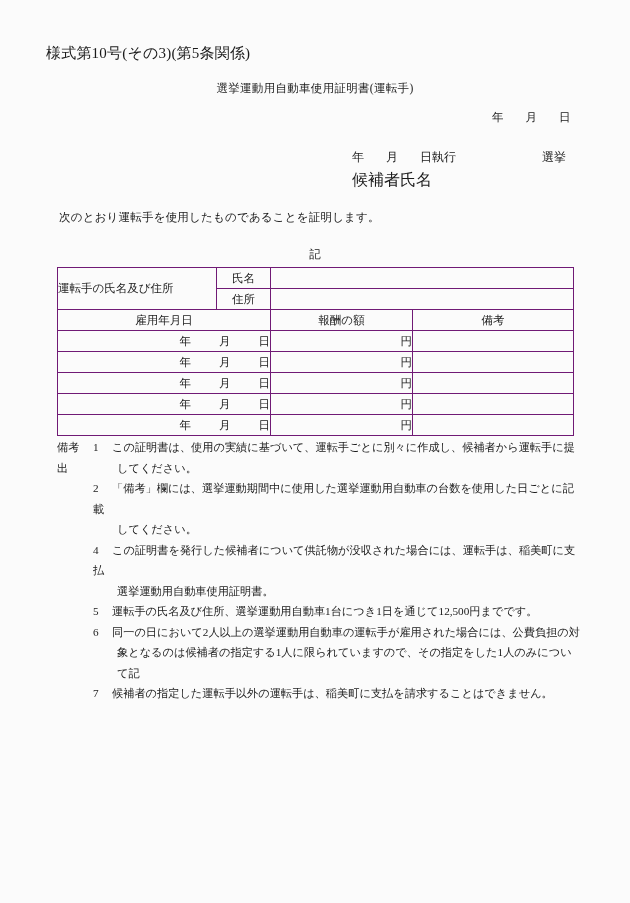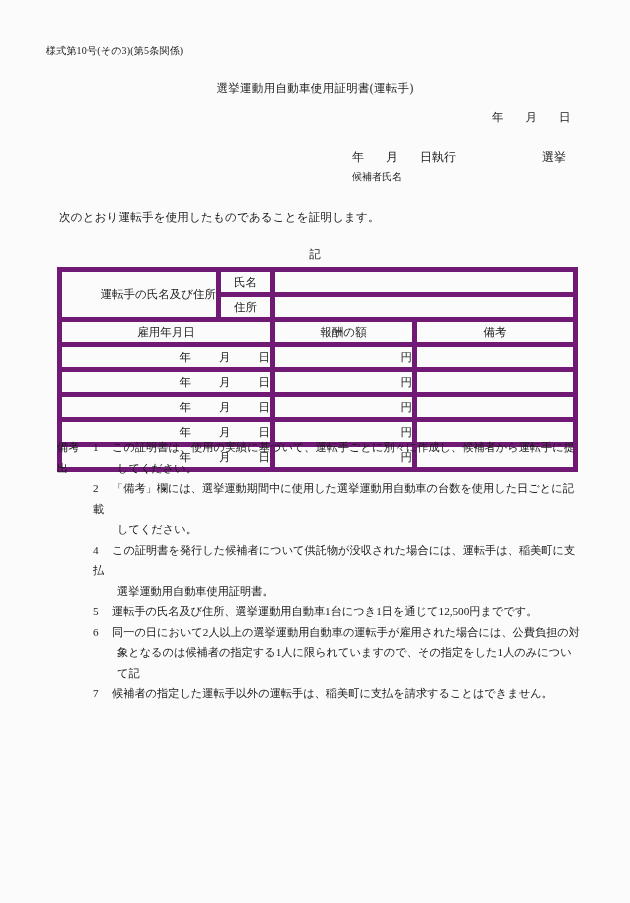--- a/index.html
+++ b/index.html
@@ -22,21 +22,21 @@
     width: 630px;
     height: 903px;
     box-sizing: border-box;
   }
 
   
   .form-code {
     position: absolute;
     left: 46px;
     top: 44px;
-    font-size: 10px;
+    font-size: 15px;
     letter-spacing: 0.2px;
     white-space: nowrap;
   }
   .doc-title {
     position: absolute;
     left: 0;
     top: 69px;
     width: 630px;
     text-align: center;
     font-size: 11.5px;
@@ -71,21 +71,21 @@
   }
   .election-line .spacer {
     display: inline-block;
     width: 86px;
   }
 
   .candidate-line {
     position: absolute;
     left: 352px;
     top: 170px;
-    font-size: 10px;
+    font-size: 16px;
     white-space: nowrap;
   }
 
   
   .statement {
     position: absolute;
     left: 59px;
     top: 210px;
     font-size: 11.5px;
     letter-spacing: 0.2px;
@@ -104,30 +104,30 @@
   .form-table {
     position: absolute;
     left: 57px;
     top: 267px;
     width: 516px;
     border-collapse: collapse;
     table-layout: fixed;
     font-size: 11.5px;
   }
   .form-table td {
-    border: 5px solid #701a75;
+    border: 1px solid #701a75;
     padding: 0;
     height: 20px;
     vertical-align: middle;
   }
   .cell-center {
     text-align: center;
   }
   .driver-label {
-    text-align: right;
+    text-align: left;
     font-size: 11.5px;
   }
   .sub-label {
     text-align: center;
     font-size: 11.5px;
   }
   .blank-cell {
     background: transparent;
   }
 

